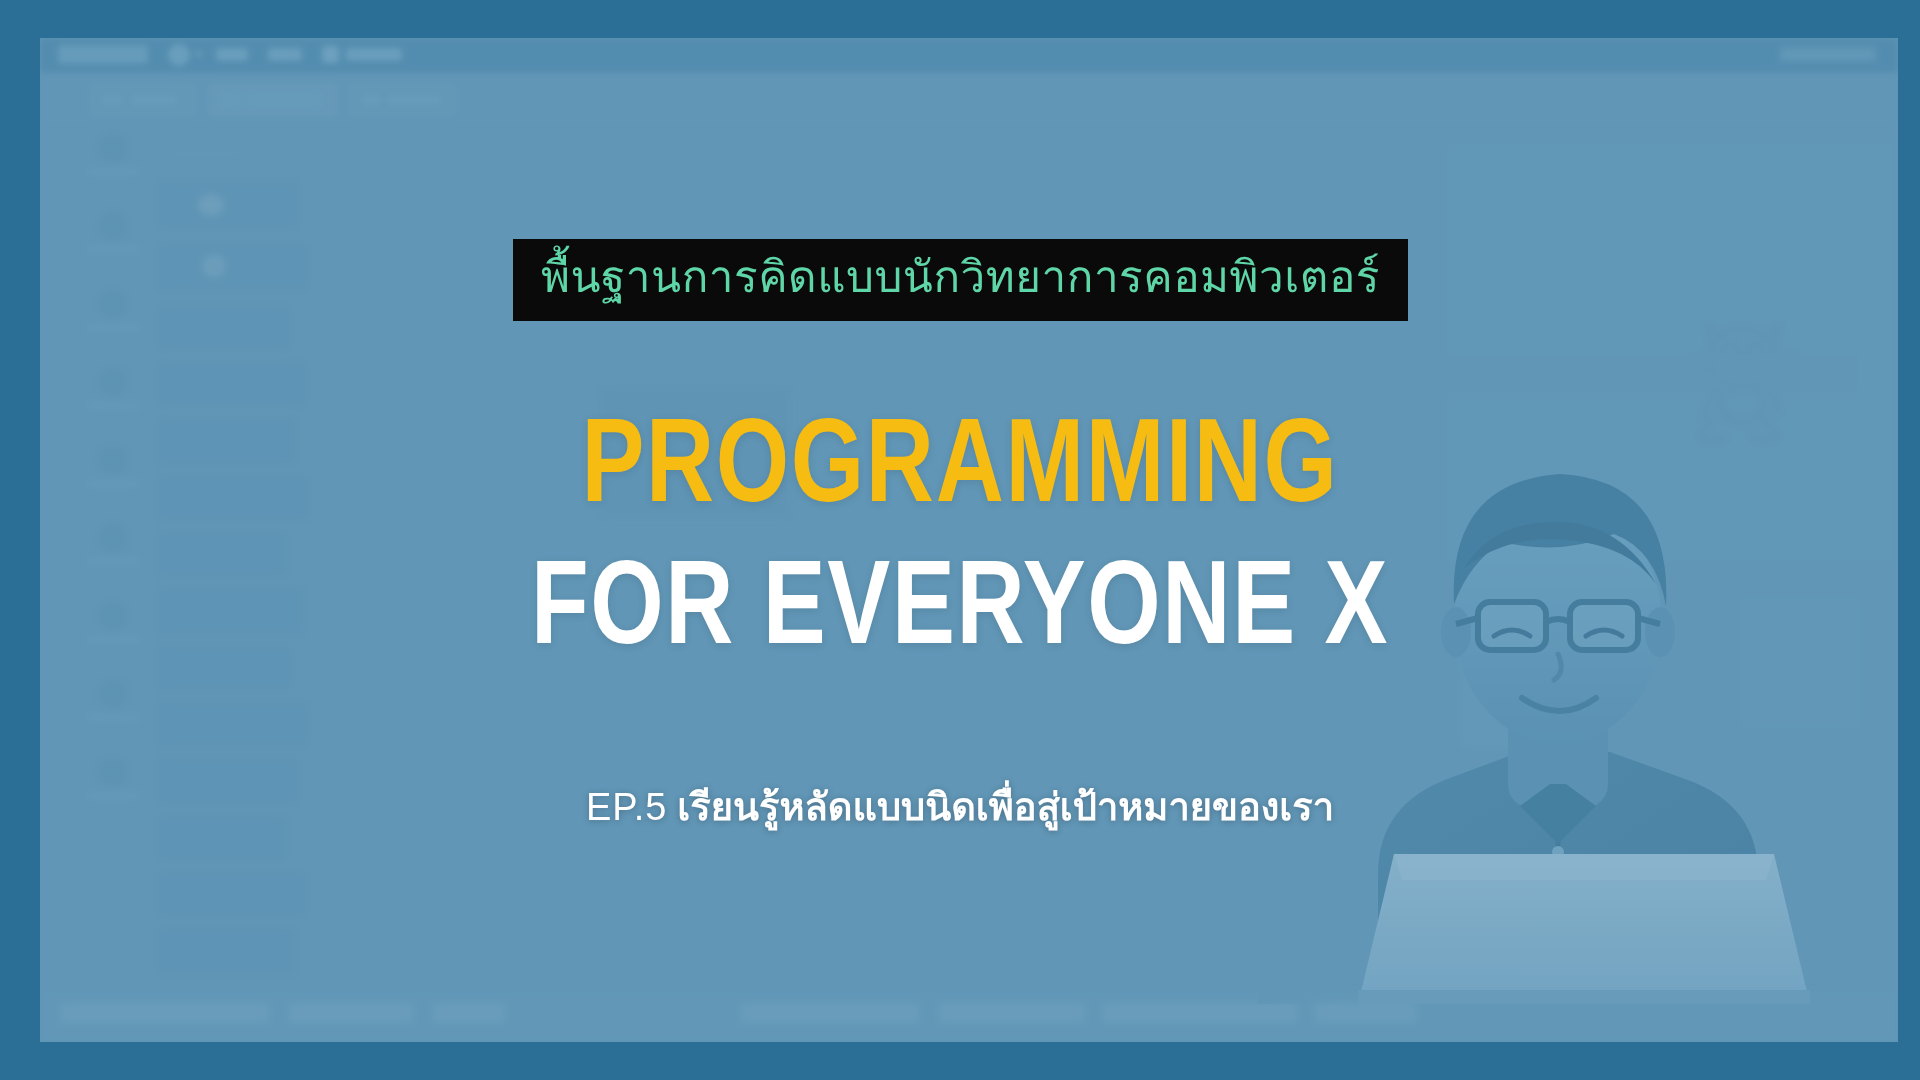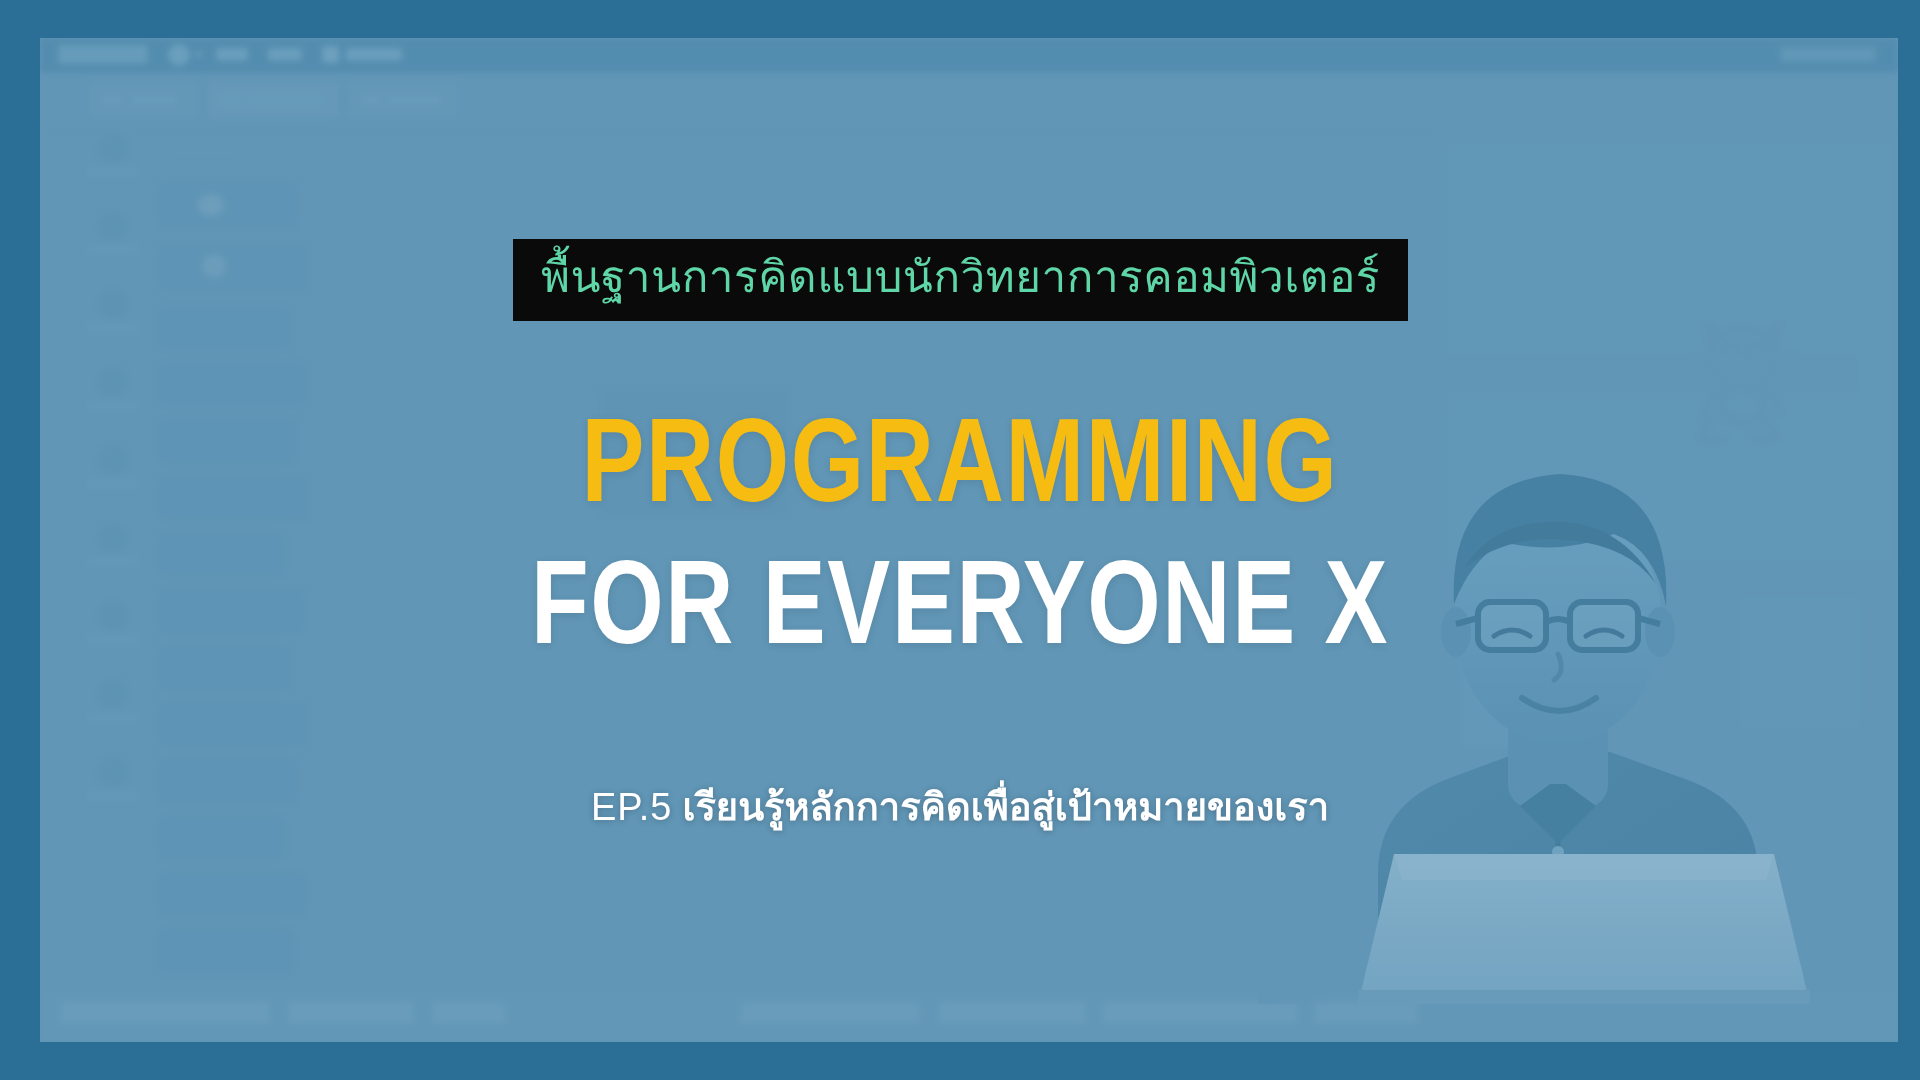--- a/index.html
+++ b/index.html
@@ -341,18 +341,18 @@
 
     <div class="titlebar">
       <div class="th">พื้นฐานการคิดแบบนักวิทยาการคอมพิวเตอร์</div>
     </div>
 
     <div class="headline h-line1">PROGRAMMING</div>
 
     <div class="headline h-line2">FOR EVERYONE X</div>
 
     <div class="subline">
-      <span class="sub-ep">EP.5</span><span class="sub-th">เรียนรู้หลักการคิดเพื่อสู่เป้าหมายของเรา</span>
+      <span class="sub-ep">EP.5</span><span class="sub-th">เรียนรู้หลัดแบบนิดเพื่อสู่เป้าหมายของเรา</span>
     </div>
 
   </div>
 
 </div>
 
 </body></html>

